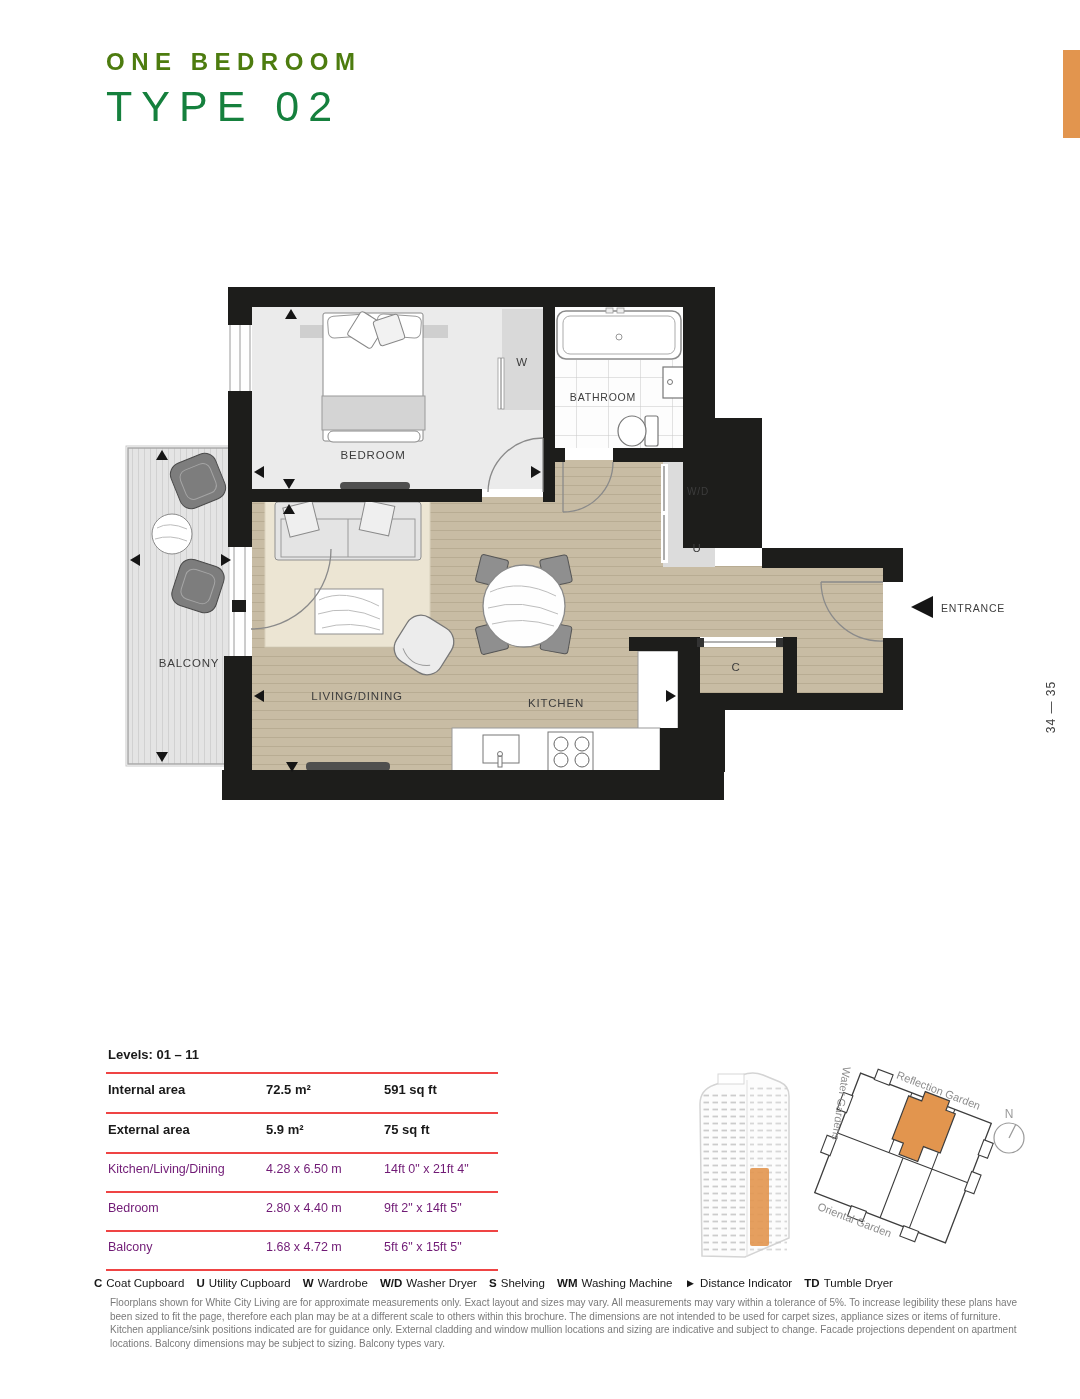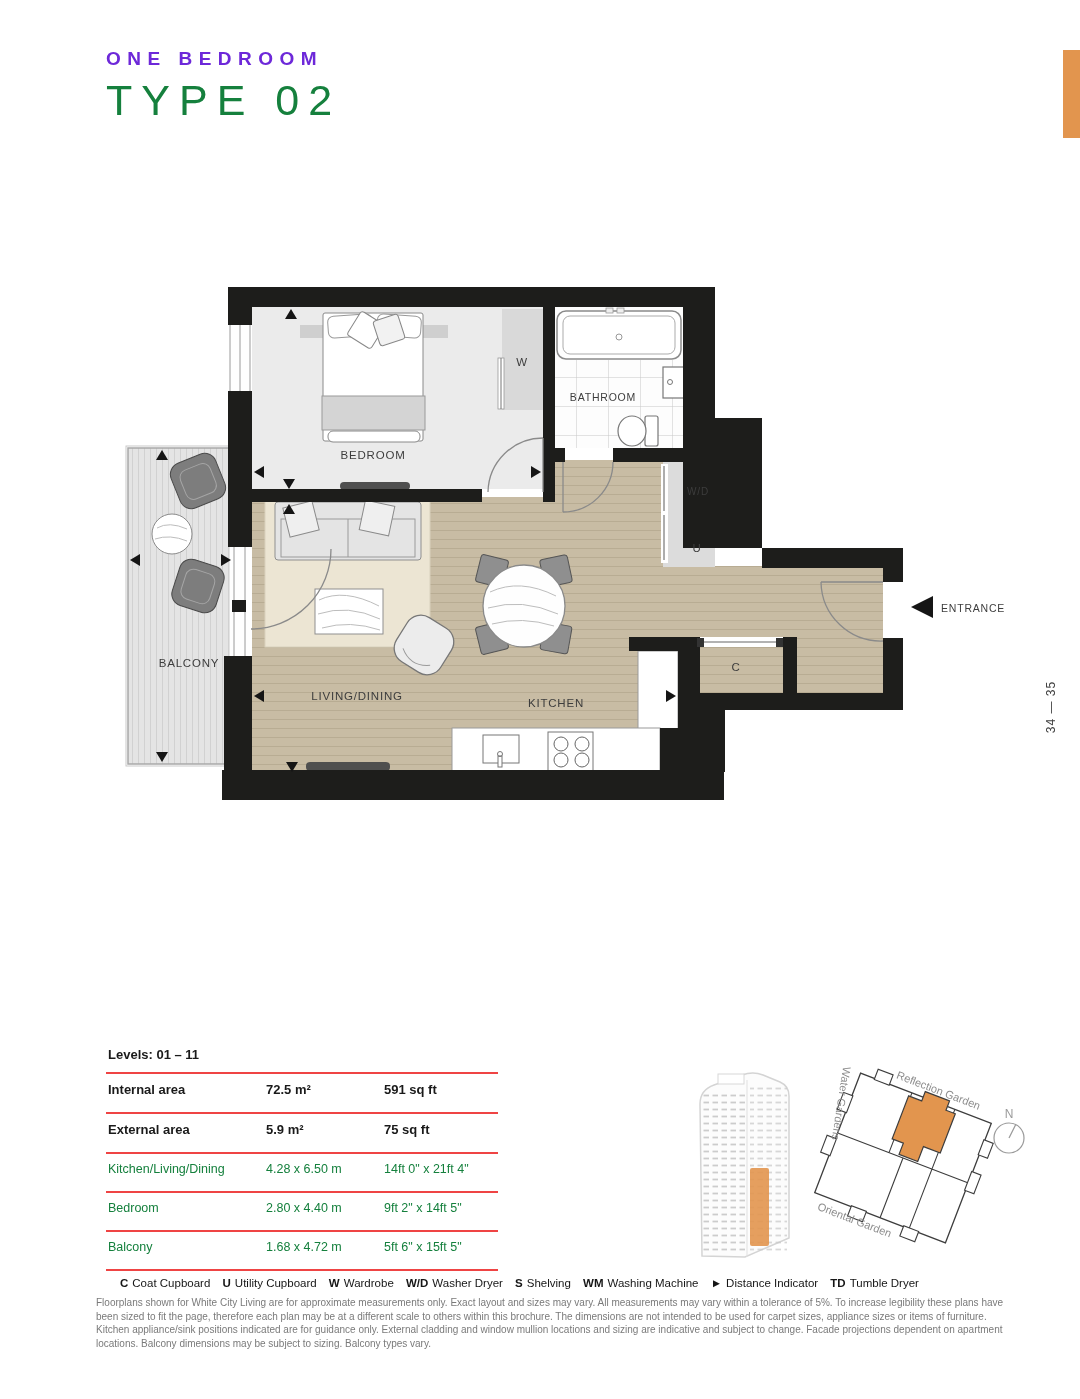--- a/index.html
+++ b/index.html
@@ -1,36 +1,36 @@
 <!DOCTYPE html>
 <html><head>
 <meta charset="utf-8">
 <style>
   html,body{margin:0;padding:0;background:#ffffff;}
   body{width:1080px;height:1399px;position:relative;font-family:"Liberation Sans",sans-serif;overflow:hidden;}
   .abs{position:absolute;}
   
-  .title-sub{font-size:19px;letter-spacing:6.5px;color:#6d28d9;font-weight:bold;}
+  .title-sub{font-size:24px;letter-spacing:6.5px;color:#4d7c0f;font-weight:bold;}
   .title-main{font-size:43px;letter-spacing:9px;color:#15803d;font-weight:500;margin-top:6px;}
   
   .accent-tab{left:1063px;top:50px;width:17px;height:88px;background:#E2954E;}
   .page-num{left:1008px;top:700px;width:86px;text-align:center;font-size:12px;color:#3f3f3f;letter-spacing:1px;transform:rotate(-90deg);}
   
   .spec{left:106px;top:1042px;width:392px;font-size:13px;color:#1a1a1a;}
   .spec .sep{border-bottom:2px solid #ef4444;}
   .spec .levels{font-weight:bold;padding:5px 0 10px 2px;}
   .spec .plots{color:#9c9c9c;font-size:12.5px;line-height:15.5px;padding:8px 0 9px 2px;font-weight:normal;}
   .spec .row{display:grid;grid-template-columns:158px 118px 1fr;padding:8px 0 15px 2px;align-items:baseline;}
   .spec .row.bold{font-weight:bold;}
-  .spec .row.dim{color:#15803d;font-size:12.5px;}
+  .spec .row.dim{color:#701a75;font-size:12.5px;}
   
-  .legend{left:120px;top:1277px;width:930px;font-size:11.5px;color:#161616;white-space:nowrap;}
+  .legend{left:94px;top:1277px;width:930px;font-size:11.5px;color:#161616;white-space:nowrap;}
   .legend b{margin-right:4px;}
   .legend .item{margin-right:9px;}
-  .disclaimer{left:96px;top:1296px;width:915px;font-size:10px;line-height:13.5px;color:#7a7a7a;}
+  .disclaimer{left:110px;top:1296px;width:915px;font-size:10px;line-height:13.5px;color:#7a7a7a;}
   svg text{font-family:"Liberation Sans",sans-serif;}
   .room-label{fill:#3d3d3d;letter-spacing:.8px;}
 </style>
 </head>
 <body>
 
 <div class="abs" style="left:106px;top:48px;">
   <div class="title-sub">ONE BEDROOM</div>
   <div class="title-main">TYPE 02</div>
 </div>

